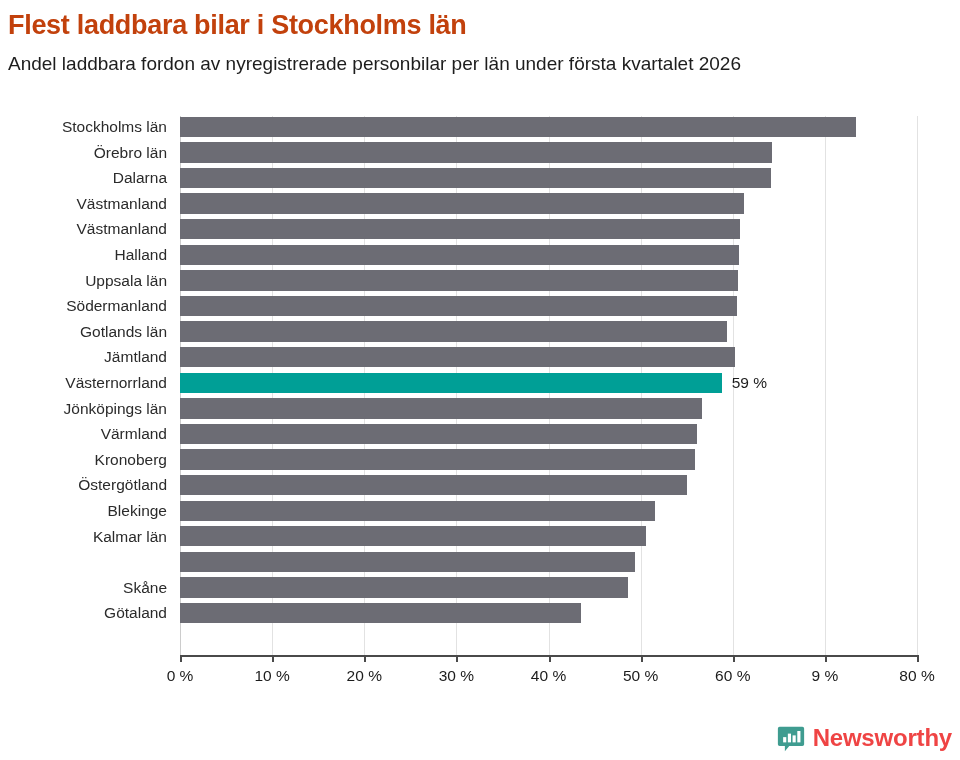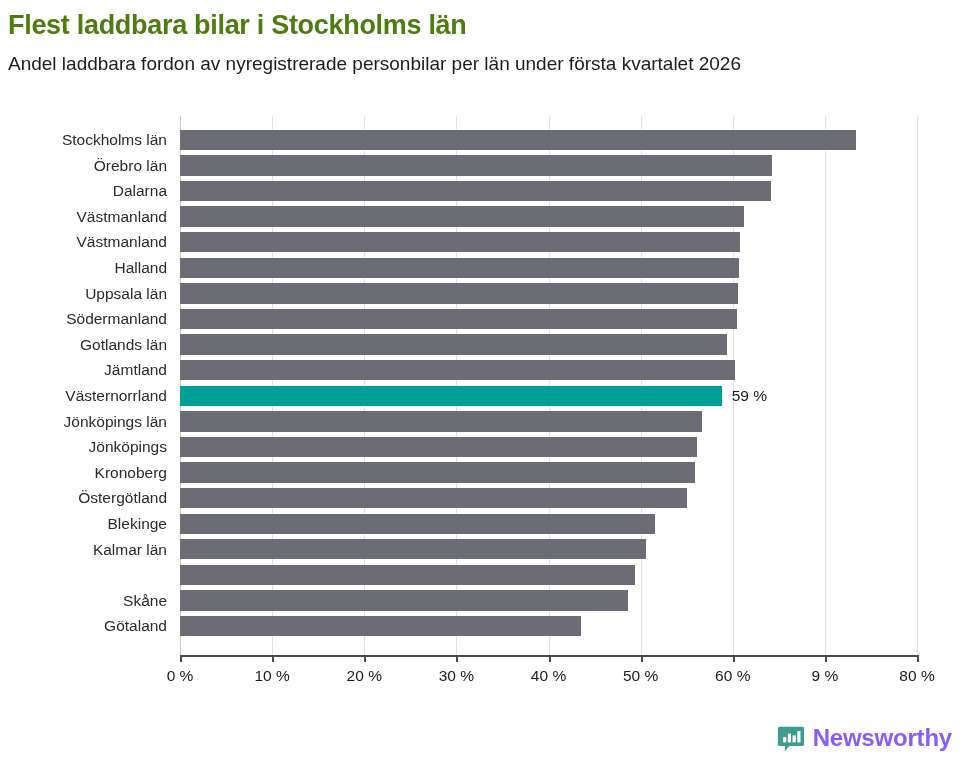--- a/index.html
+++ b/index.html
@@ -25,21 +25,21 @@
   
   #header {
     padding: 8px 8px 0 8px;
   }
   #chart-title {
     font-size: 27px;
     font-weight: bold;
     letter-spacing: -0.3px;
     line-height: 34px;
     margin: 0;
-    color: #4d7c0f;
+    color: #c2410c;
     white-space: nowrap;
   }
   #chart-subtitle {
     font-size: 19px;
     font-weight: normal;
     line-height: 26px;
     margin: 9px 0 0 0;
     color: #1d1d1d;
     white-space: nowrap;
   }
@@ -67,21 +67,21 @@
     height: 539px;
     background: #e2e2e2;
   }
   .gridline.zero {
     background: #cccccc;
   }
 
   #rows {
     position: absolute;
     left: 0;
-    top: 17px;
+    top: 4px;
     width: 801px;
   }
   .row {
     position: relative;
     height: 25.6px;
     display: flex;
     align-items: center;
   }
   .row-label {
     position: absolute;
@@ -171,21 +171,21 @@
     gap: 8px;
   }
   #logo-mark {
     width: 28px;
     height: 28px;
     display: block;
   }
   #logo-text {
     font-size: 24px;
     font-weight: bold;
-    color: #8b5cf6;
+    color: #ef4444;
     letter-spacing: -0.2px;
     line-height: 28px;
   }
 </style>
 </head>
 <body>
 
 <div id="page">
 
   <div id="header">
@@ -273,21 +273,21 @@
             <div class="bar-value" style="left: 541.695px;">59 %</div>
           </div>
         </div>
         <div class="row">
           <div class="row-label">Jönköpings län</div>
           <div class="bar-track">
             <div class="bar" style="width: 522.349px;"></div>
           </div>
         </div>
         <div class="row">
-          <div class="row-label">Jönköpings</div>
+          <div class="row-label">Värmland</div>
           <div class="bar-track">
             <div class="bar" style="width: 516.821px;"></div>
           </div>
         </div>
         <div class="row">
           <div class="row-label">Kronoberg</div>
           <div class="bar-track">
             <div class="bar" style="width: 514.979px;"></div>
           </div>
         </div>

